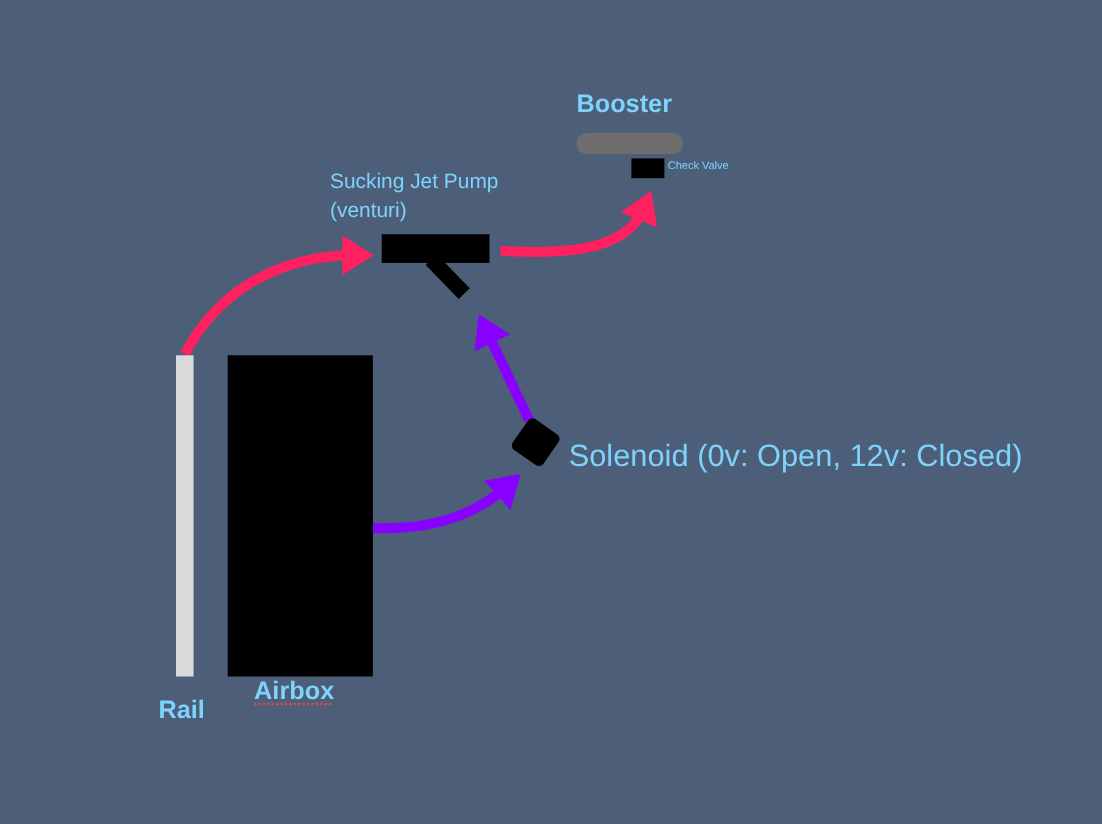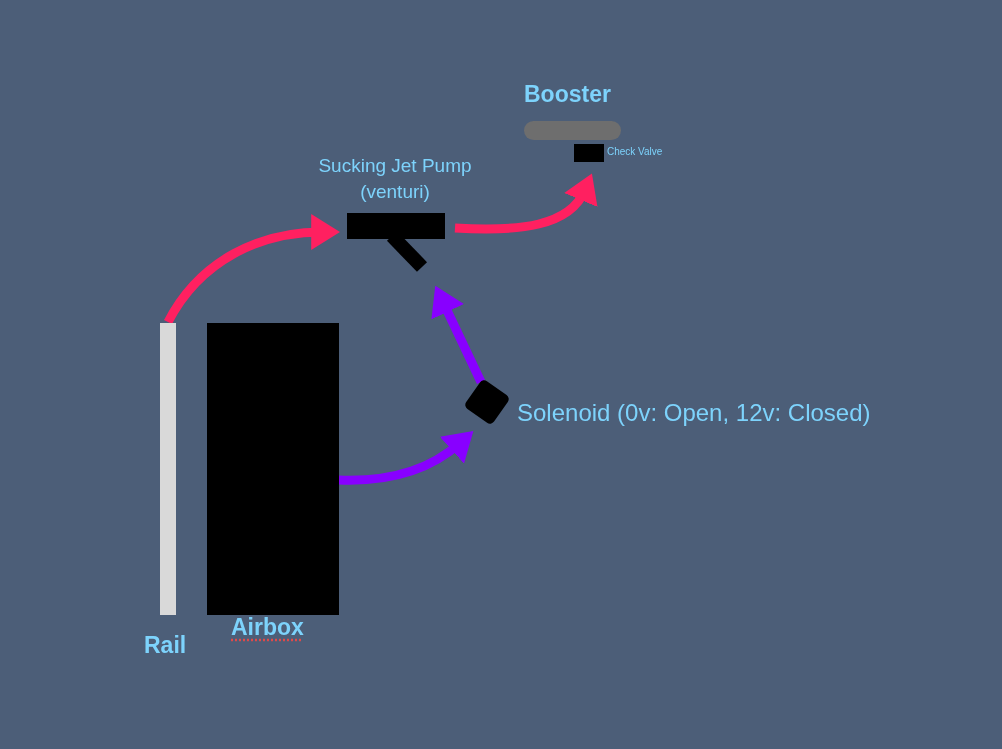--- a/index.html
+++ b/index.html
@@ -10,22 +10,22 @@
       position: relative;
     }
     .canvas { position: absolute; left: 0; top: 0; width: 1002px; height: 749px; }
     .label { position: absolute; color: #7dd3fc; white-space: nowrap; }
     .bold { font-weight: bold; }
     .rail-label { left: 144px; top: 632px; font-size: 23px; }
     .airbox-label { left: 231px; top: 614px; font-size: 23px;
       text-decoration: underline dotted #e04a4a; text-underline-offset: 4px; }
     .booster-label { left: 524px; top: 81px; font-size: 23px; }
     .checkvalve-label { left: 607px; top: 146px; font-size: 10px; }
-    .jetpump-label { left: 300px; top: 153px; width: 190px; text-align: center; font-size: 19px; line-height: 26px; }
-    .solenoid-label { left: 517px; top: 399px; font-size: 24px; }
+    .jetpump-label { left: 300px; top: 153px; width: 190px; font-size: 19px; line-height: 26px; }
+    .solenoid-label { left: 517px; top: 399px; font-size: 28px; }
     .rail { position: absolute; left: 160px; top: 323px; width: 16px; height: 292px; background: #d9d9d9; }
     .airbox { position: absolute; left: 207px; top: 323px; width: 132px; height: 292px; background: #000; }
     .booster-bar { position: absolute; left: 524px; top: 121px; width: 97px; height: 19px; border-radius: 10px; background: #6e6e6e; }
     .check-valve { position: absolute; left: 574px; top: 144px; width: 30px; height: 18px; background: #000; }
   </style>
 </head>
 <body>
 
 <svg class="canvas" viewBox="0 0 1002 749" width="1002" height="749">
   <defs>

